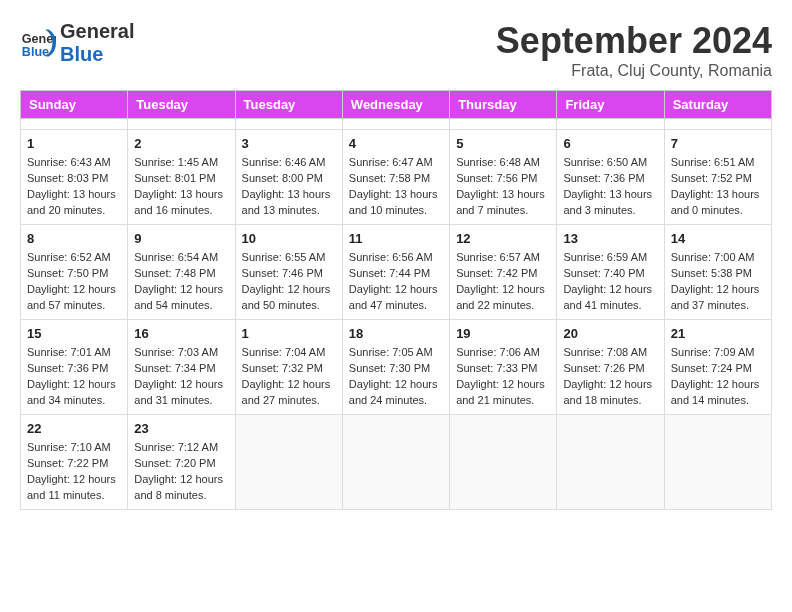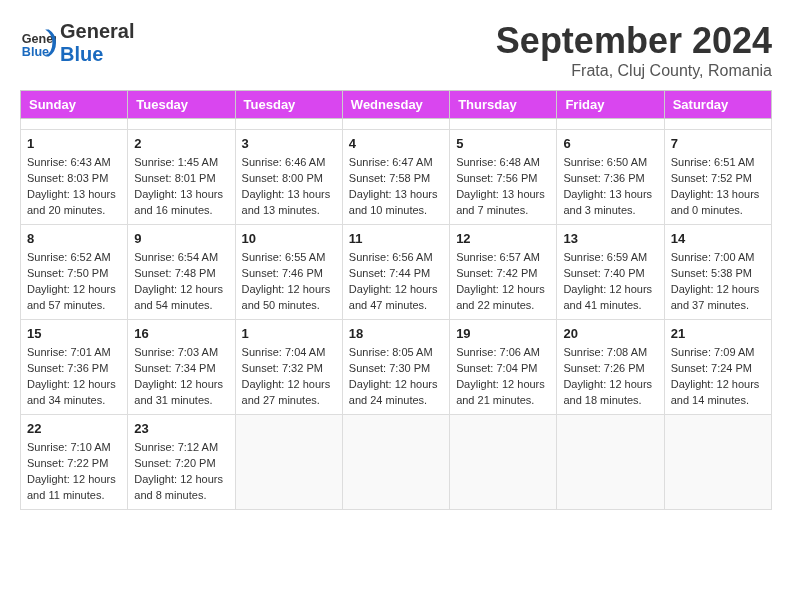--- a/index.html
+++ b/index.html
@@ -258,30 +258,30 @@
             <span class="day-number">1</span>
 <div class="day-info">
   <span>Sunrise: 7:04 AM</span><br>
   <span>Sunset: 7:32 PM</span><br>
   <span>Daylight: 12 hours and 27 minutes.</span>
 </div>
           </td>
           <td>
             <span class="day-number">18</span>
 <div class="day-info">
-  <span>Sunrise: 8:05 AM</span><br>
+  <span>Sunrise: 7:05 AM</span><br>
   <span>Sunset: 7:30 PM</span><br>
   <span>Daylight: 12 hours and 24 minutes.</span>
 </div>
           </td>
           <td>
             <span class="day-number">19</span>
 <div class="day-info">
   <span>Sunrise: 7:06 AM</span><br>
-  <span>Sunset: 7:04 PM</span><br>
+  <span>Sunset: 7:33 PM</span><br>
   <span>Daylight: 12 hours and 21 minutes.</span>
 </div>
           </td>
           <td>
             <span class="day-number">20</span>
 <div class="day-info">
   <span>Sunrise: 7:08 AM</span><br>
   <span>Sunset: 7:26 PM</span><br>
   <span>Daylight: 12 hours and 18 minutes.</span>
 </div>

